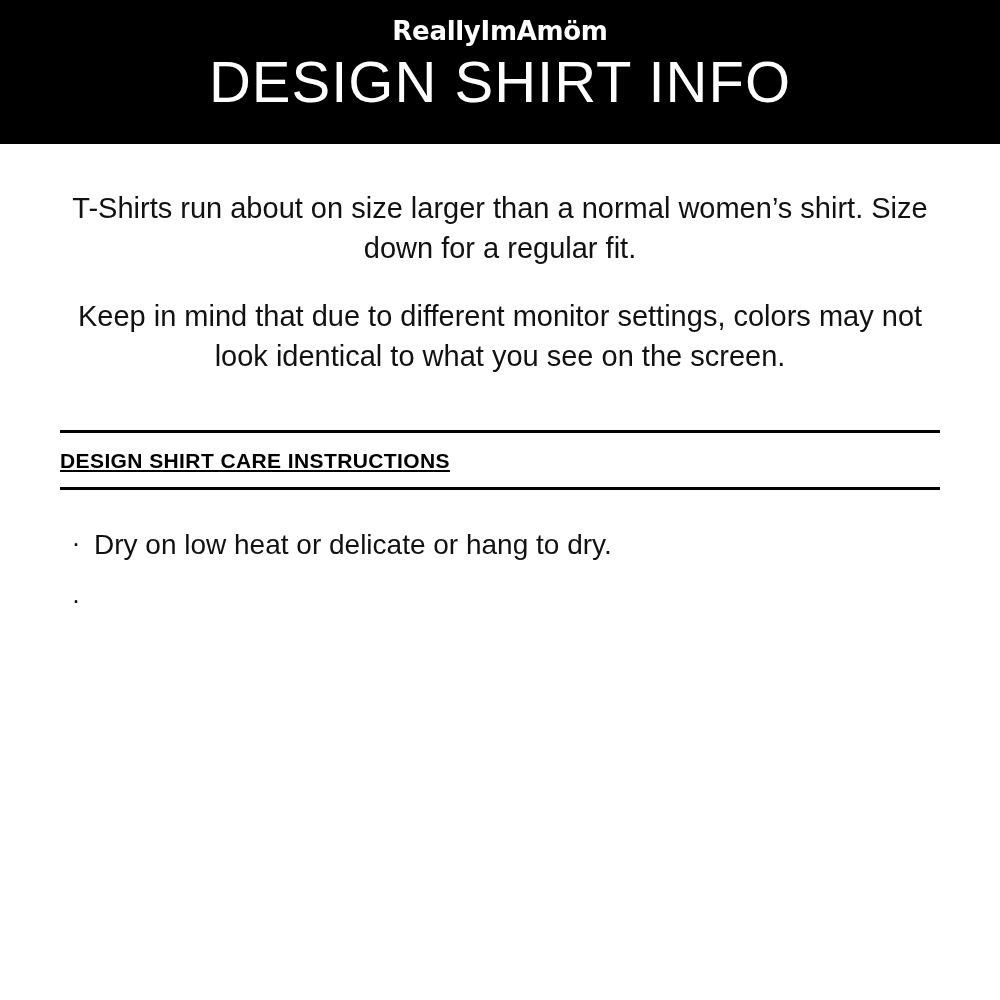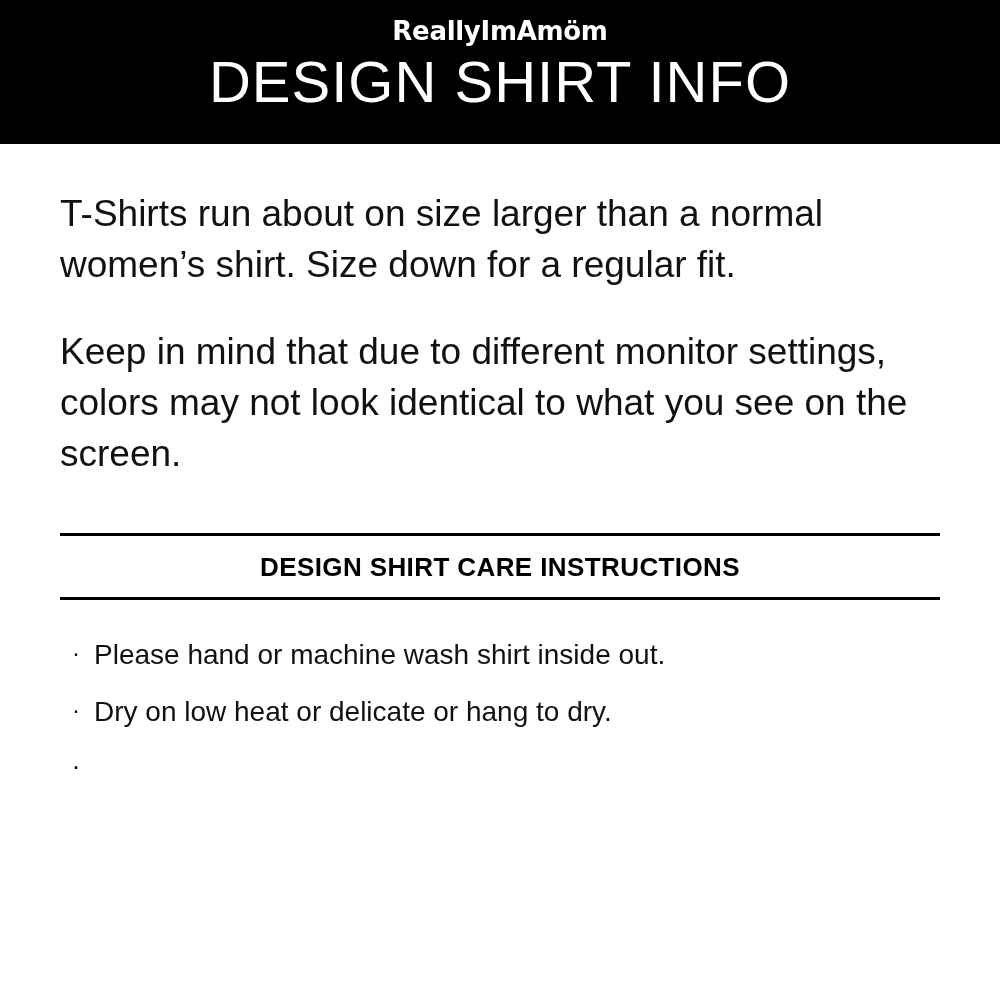--- a/index.html
+++ b/index.html
@@ -51,47 +51,48 @@
     font-family: "Liberation Sans", sans-serif;
   }
   
   .content {
     flex: 1 1 auto;
     padding: 0 60px;
     box-sizing: border-box;
     background: #ffffff;
   }
   .intro {
-    text-align: left;
-    font-size: 37px;
+    text-align: center;
+    font-size: 29px;
     line-height: 1.38;
     color: #111111;
     margin-top: 44px;
   }
   .intro p {
     margin: 0;
   }
   .intro p + p {
-    margin-top: 36px;
+    margin-top: 28px;
   }
   .rule {
     border: 0;
     border-top: 3px solid #000000;
     margin: 0;
   }
   .care-block {
     margin-top: 54px;
   }
   .care-title {
-    text-align: center;
-    font-size: 26px;
+    text-align: left;
+    font-size: 21px;
     font-weight: bold;
     letter-spacing: 0.4px;
     padding: 16px 0 14px 0;
     color: #000000;
+    text-decoration: underline;
   }
   .care-list {
     margin: 34px 0 0 0;
     padding: 0 0 0 12px;
     list-style: none;
   }
   .care-list li {
     position: relative;
     font-size: 28px;
     line-height: 1.52;
@@ -125,21 +126,20 @@
     </div>
 
     <div class="care-block">
       <hr class="rule">
       <div class="care-title">DESIGN SHIRT CARE INSTRUCTIONS</div>
       <hr class="rule">
 
       <ul class="care-list">
         <li>
           <span class="bullet">·</span>
-          <span>Please hand or machine wash shirt inside out.</span>
         </li>
         <li>
           <span class="bullet">·</span>
           <span>Dry on low heat or delicate or hang to dry.</span>
         </li>
         <li>
           <span class="bullet">·</span>
         </li>
         <li>
           <span class="bullet">·</span>

